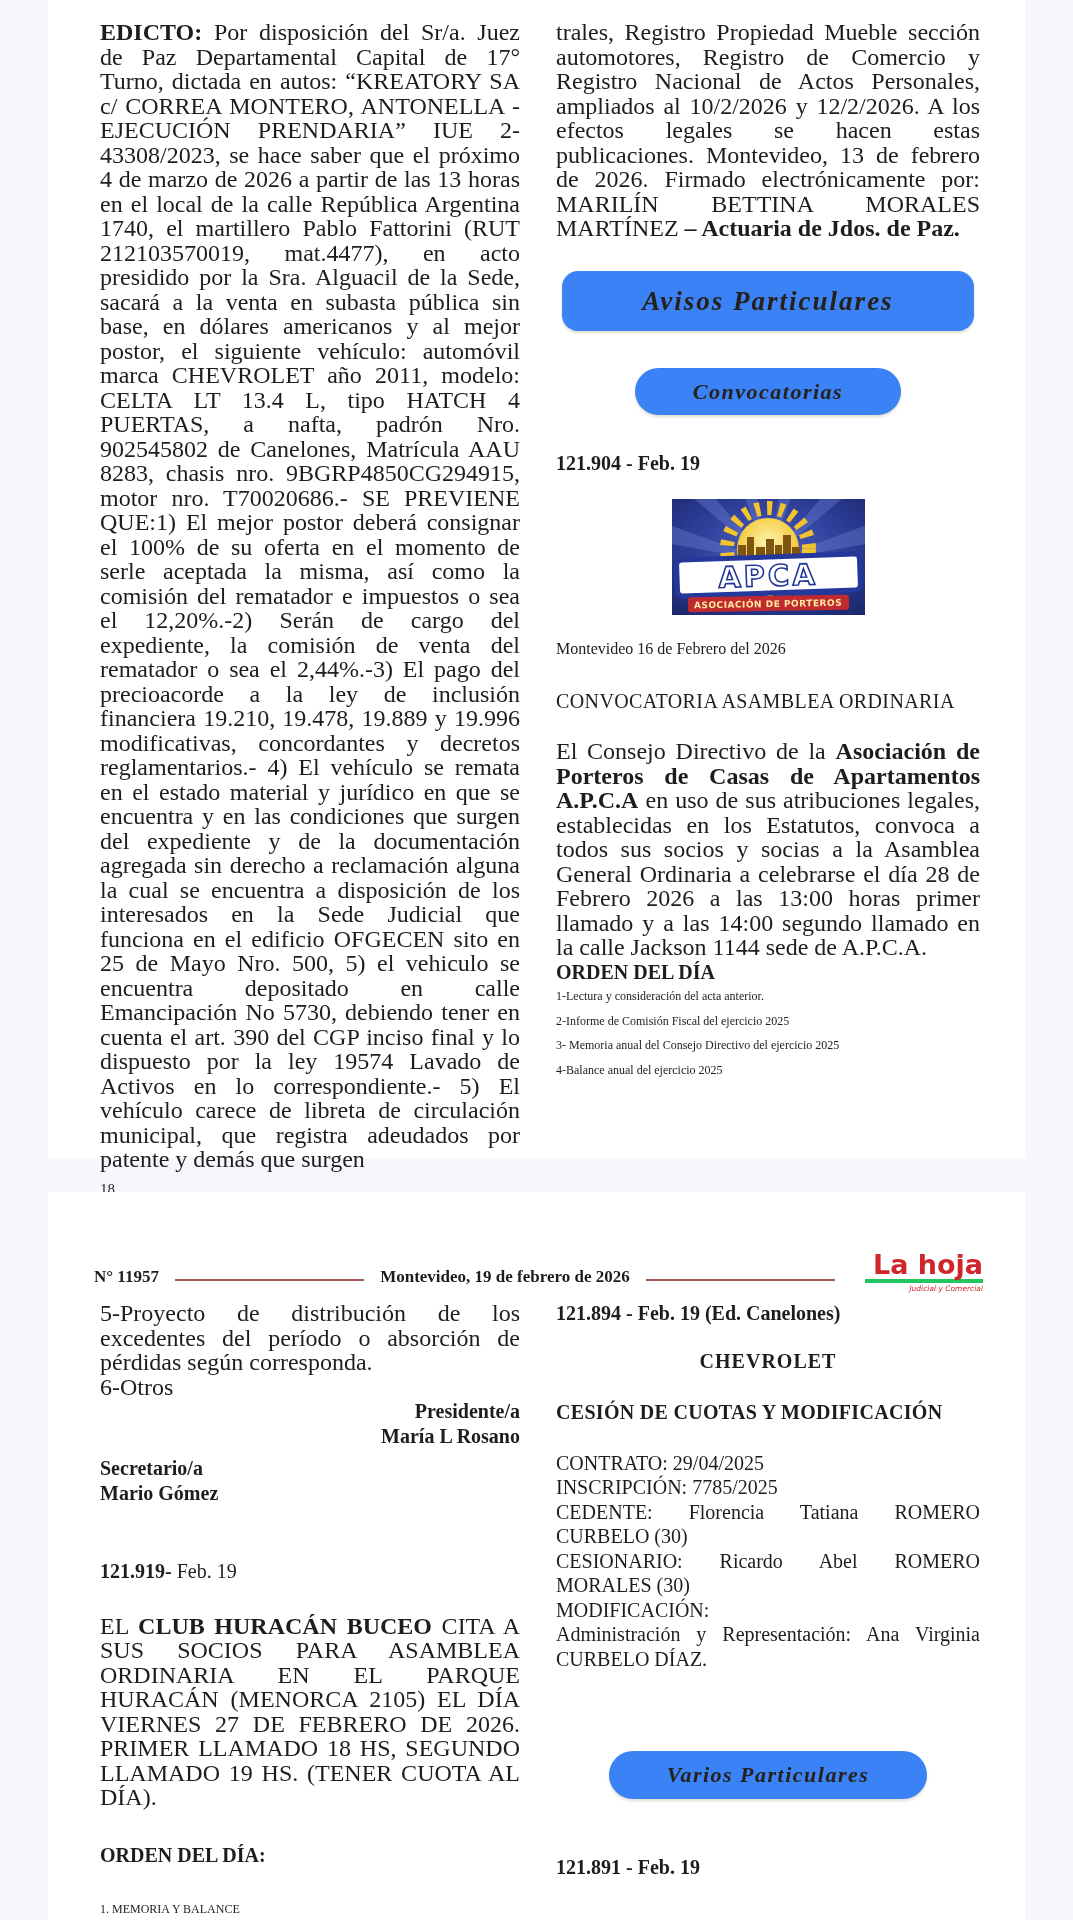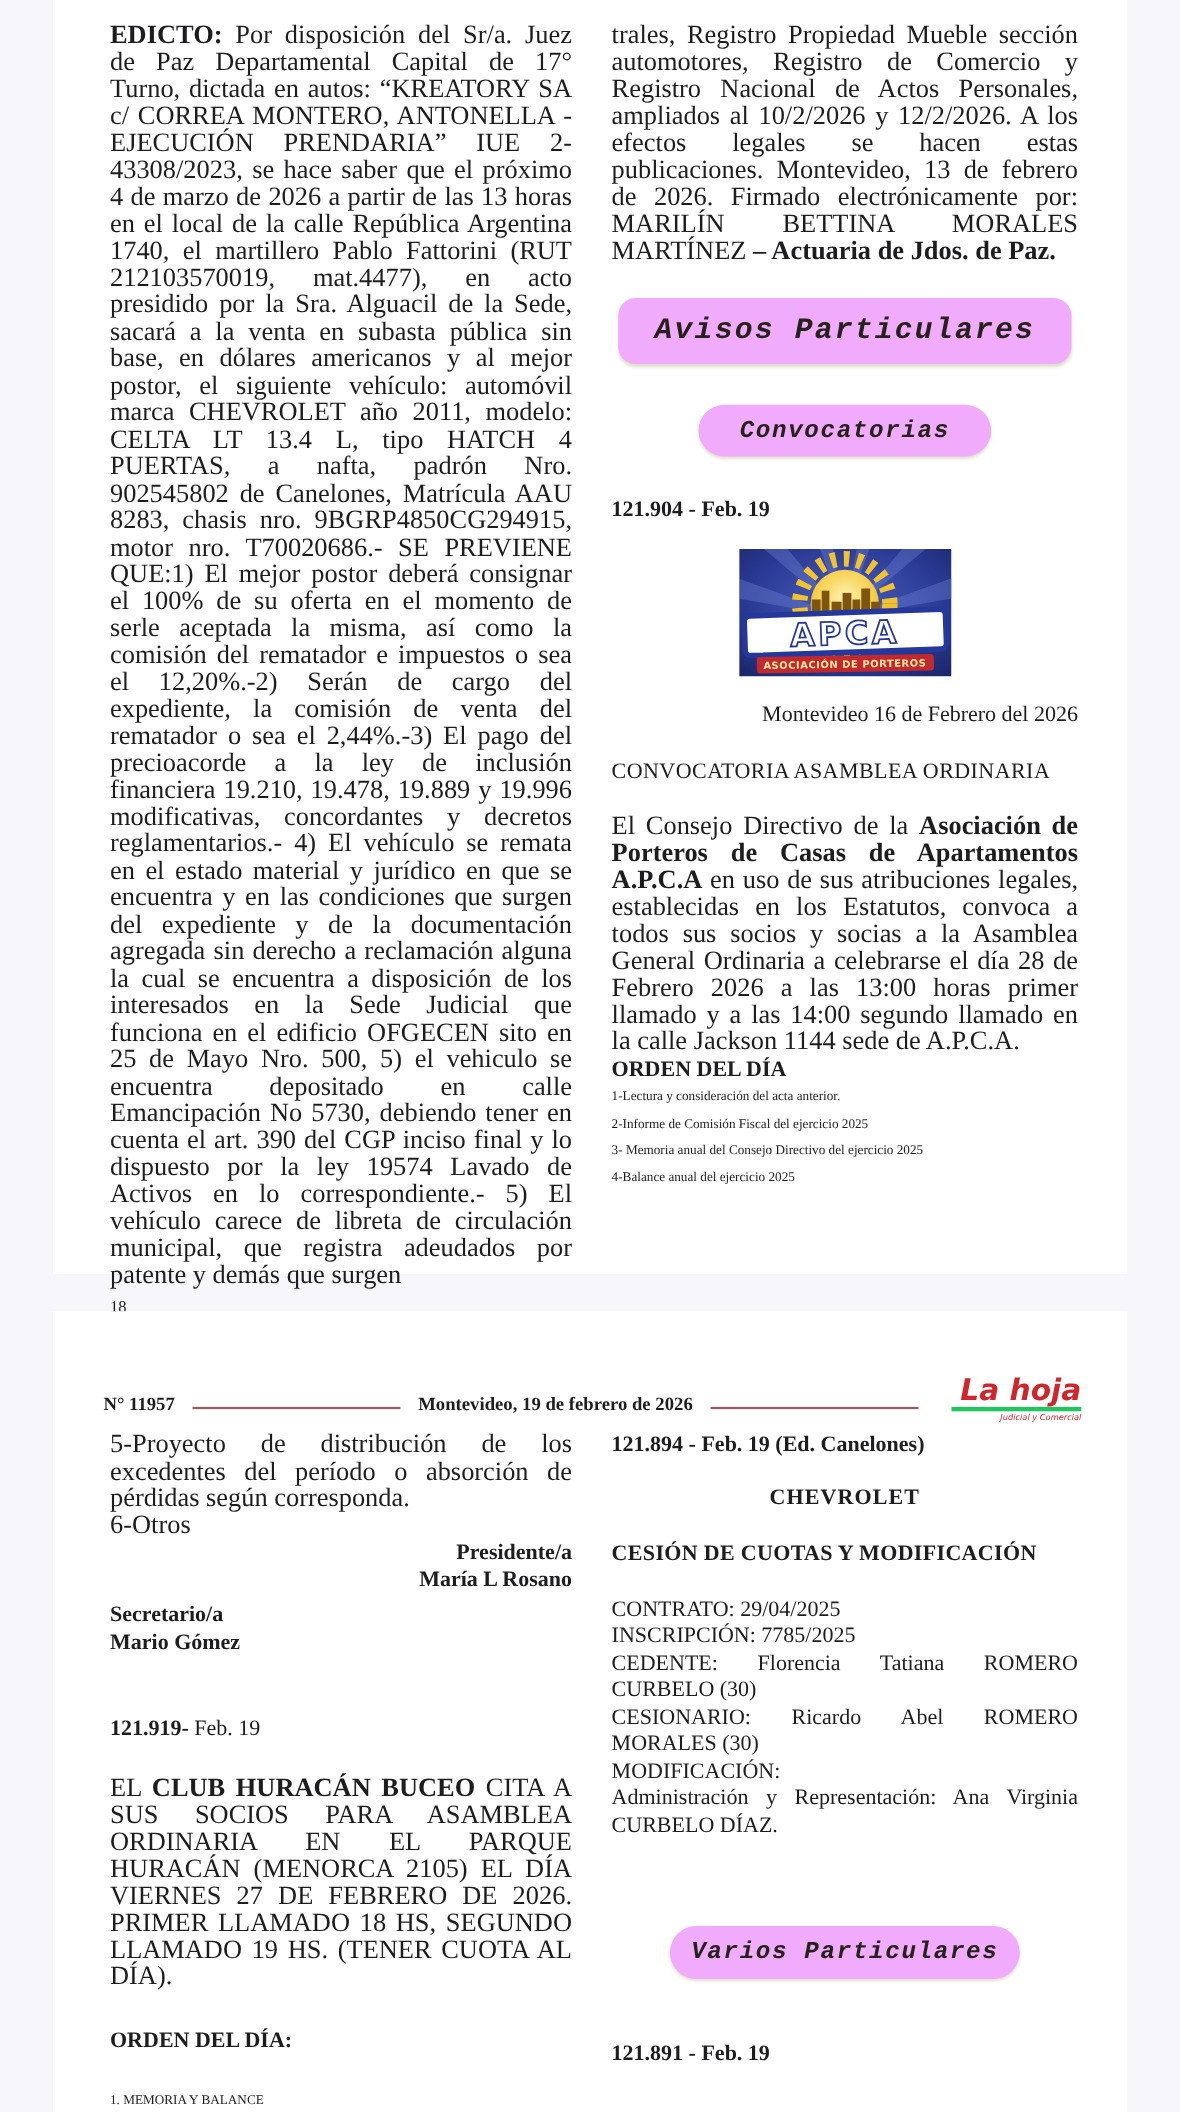--- a/index.html
+++ b/index.html
@@ -19,52 +19,52 @@
   .cols { display:flex; padding-left:52px; padding-right:45px; }
   .col-left  { width:420px; flex:0 0 420px; }
   .col-right { width:424px; flex:0 0 424px; margin-left:36px; }
 
   .body-text { font-size:24px; line-height:24.5px; text-align:justify; }
   .b { font-weight:bold; }
 
   .page-number { font-size:15px; margin-top:9px; }
 
   .badge {
-    background:#f0abfc;
-    font-family:Liberation Mono, monospace;
+    background:#3b82f6;
+    font-family:Liberation Serif, serif;
     font-weight:bold; font-style:italic;
     color:#26211a; text-align:center;
     box-shadow:0 2px 3px rgba(140,130,80,0.28);
   }
   .badge-avisos { width:412px; height:60px; line-height:60px; font-size:27px; letter-spacing:2px; margin:30px auto 0; border-radius:16px; }
   .badge-conv   { width:266px; height:47px; line-height:47px; font-size:22px; letter-spacing:1.5px; margin:37px auto 0; border-radius:24px; }
   .badge-varios { width:318px; height:48px; line-height:48px; font-size:22px; letter-spacing:1.5px; margin:80px auto 0; border-radius:24px; }
 
   .ref { font-size:20px; line-height:24.5px; font-weight:bold; }
   .ref-904 { margin-top:36px; }
   .ref-919 { margin-top:54px; font-weight:normal; }
   .ref-891 { margin-top:56px; }
 
   .apca-wrap { margin:24px auto 0; width:193px; height:116px; }
 
-  .dateline-p1 { font-size:20px; line-height:24.5px; text-align:right; margin-top:22px; }
+  .dateline-p1 { font-size:16px; line-height:24.5px; margin-top:22px; }
   .conv-title { font-size:20px; line-height:24.5px; margin-top:27px; letter-spacing:0.4px; }
   .apca-body { margin-top:26px; }
   .orden-heading { font-size:20px; line-height:24.5px; font-weight:bold; }
   .orden-item { font-size:12px; line-height:24.5px; text-align:justify; }
 
   
   .p2-header { display:flex; align-items:flex-end; padding:54px 42px 0 46px; }
   .issue-no { font-size:17px; font-weight:bold; white-space:nowrap; }
   .p2-date  { font-size:17px; font-weight:bold; white-space:nowrap; }
   .hrule { flex:1; height:2px; background:#a35757; margin:0 16px 6px; }
   .lahoja { margin-left:14px; width:118px; text-align:right; position:relative; top:6px; }
   .lahoja-text {
     font-family:"DejaVu Sans","Liberation Sans",sans-serif;
-    font-weight:bold; font-style:italic;
+    font-weight:bold; 
     color:#d0252b; font-size:27px; line-height:26px; white-space:nowrap;
   }
   .lahoja-sub {
     font-family:"DejaVu Sans","Liberation Sans",sans-serif;
     font-style:italic; color:#d0252b; font-size:7.5px;
     border-top:4px solid #22c55e; padding-top:1px; margin-top:1px;
   }
 
   .p2-cols { margin-top:14px; }
   .sig-right { text-align:right; font-weight:bold; font-size:20px; line-height:24.5px; }

